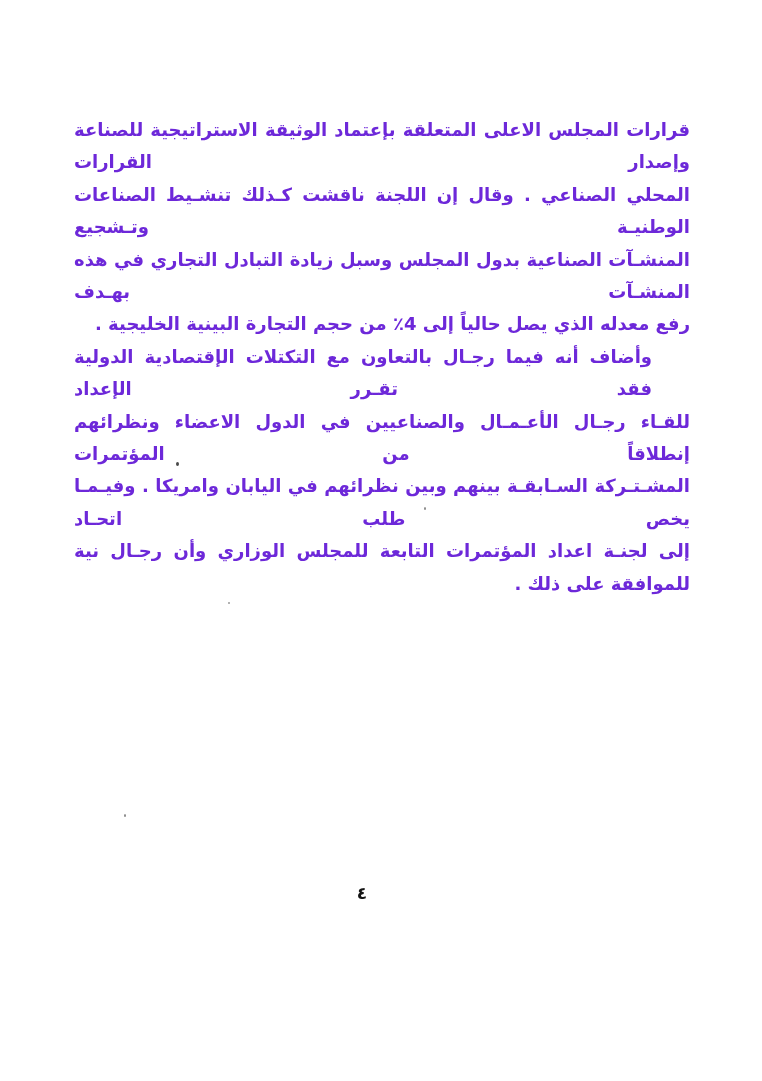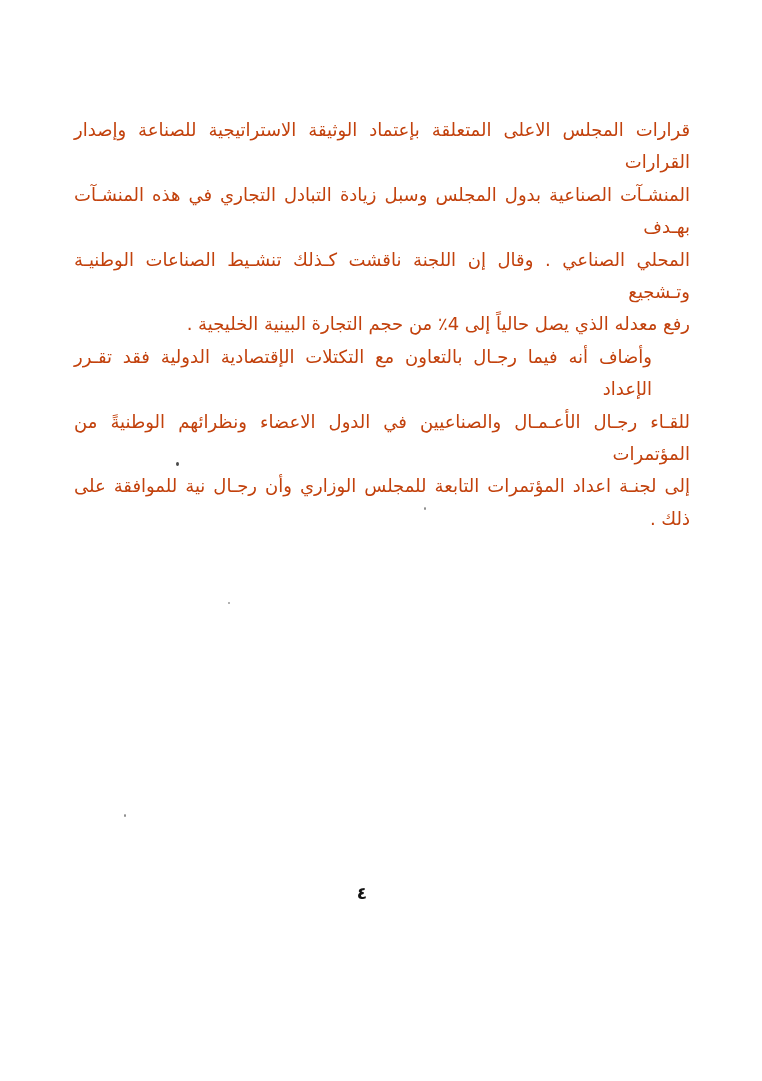--- a/index.html
+++ b/index.html
@@ -19,23 +19,23 @@
     inset: 0;
     background: #ffffff;
   }
   .text-block {
     position: absolute;
     top: 114px;
     left: 74px;
     right: 72px;
     direction: rtl;
     unicode-bidi: embed;
-    font-weight: 400;
+    font-weight: 700;
     font-size: 18px;
-    color: #c2410c;
+    color: #6d28d9;
     -webkit-font-smoothing: antialiased;
   }
   .para {
     margin: 0;
     padding: 0;
   }
   .line {
     display: block;
     line-height: 32.4px;
     text-align: justify;
@@ -73,28 +73,29 @@
 </style>
 </head>
 <body>
 
 <div class="scan-page">
 
   <div class="text-block">
 
     <p class="para">
       <span class="line">قرارات المجلس الاعلى المتعلقة بإعتماد الوثيقة الاستراتيجية للصناعة وإصدار القرارات</span>
+      <span class="line">المحلي الصناعي . وقال إن اللجنة ناقشت كـذلك تنشـيط الصناعات الوطنيـة وتـشجيع</span>
       <span class="line">المنشـآت الصناعية بدول المجلس وسبل زيادة التبادل التجاري في هذه المنشـآت بهـدف</span>
-      <span class="line">المحلي الصناعي . وقال إن اللجنة ناقشت كـذلك تنشـيط الصناعات الوطنيـة وتـشجيع</span>
       <span class="line para-end">رفع معدله الذي يصل حالياً إلى 4٪ من حجم التجارة البينية الخليجية .</span>
     </p>
 
     <p class="para">
       <span class="line first-indent">وأضاف أنه فيما رجـال بالتعاون مع التكتلات الإقتصادية الدولية فقد تقـرر الإعداد</span>
-      <span class="line">للقـاء رجـال الأعـمـال والصناعيين في الدول الاعضاء ونظرائهم الوطنيةً من المؤتمرات</span>
+      <span class="line">للقـاء رجـال الأعـمـال والصناعيين في الدول الاعضاء ونظرائهم إنطلاقاً من المؤتمرات</span>
+      <span class="line">المشـتـركة السـابقـة بينهم وبين نظرائهم في اليابان وامريكا . وفيـمـا يخص طلب اتحـاد</span>
       <span class="line para-end">إلى لجنـة اعداد المؤتمرات التابعة للمجلس الوزاري وأن رجـال نية للموافقة على ذلك .</span>
     </p>
 
   </div>
 
   <div class="page-number">٤</div>
 
   <div class="speck s1"></div>
   <div class="speck s2"></div>
   <div class="speck s3"></div>

